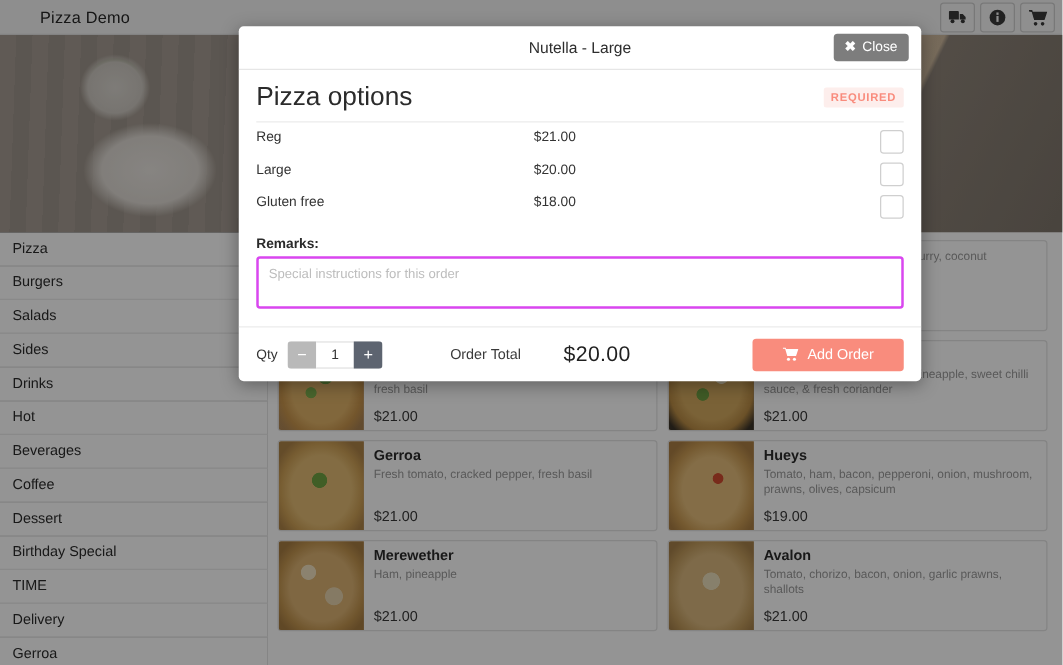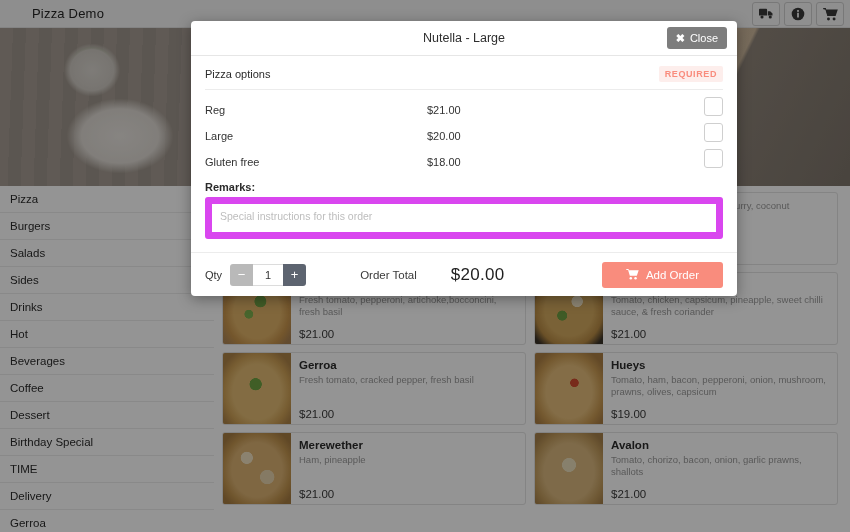--- a/index.html
+++ b/index.html
@@ -174,41 +174,41 @@
     font-family: "Liberation Sans", sans-serif;
   }
   .close-x { font-size: 11px; font-weight: 700; line-height: 1; }
 
   .modal-body { padding: 10px 14px 0 14px; }
 
   .opts-head {
     display: flex; align-items: center; justify-content: space-between;
     padding-bottom: 7px; border-bottom: 1px solid #ececec;
   }
-  .opts-title { font-size: 11px; color: #2b2b2b; font-weight: 400; }
+  .opts-title { font-size: 21px; color: #2b2b2b; font-weight: 400; }
   .required-badge {
     font-size: 9px; font-weight: 700; letter-spacing: .6px;
     color: #f98c7d; background: #fdeeec; padding: 3px 6px; border-radius: 2px;
   }
 
   .opt-row {
-    display: flex; align-items: flex-end; height: 20px; margin-top: 6px;
+    display: flex; align-items: flex-start; height: 20px; margin-top: 6px;
   }
   .opt-name { width: 222px; font-size: 11px; color: #333; }
   .opt-price { flex: 1; font-size: 11px; color: #333; }
   .opt-check {
     width: 19px; height: 19px; border: 1px solid #cfcfcf; border-radius: 3px;
     background: #fff; flex: 0 0 19px;
   }
 
   .remarks-label {
     font-size: 11px; color: #2b2b2b; font-weight: 700; margin: 13px 0 4px 0;
   }
   .remarks-box {
-    width: 100%; height: 42px; border: 7px solid #d946ef; border-radius: 3px;
+    width: 100%; height: 42px; border: 2px solid #d946ef; border-radius: 3px;
     font-size: 10.5px; color: #aaa; padding: 6px 8px; resize: none;
     font-family: "Liberation Sans", sans-serif; background: #fff;
   }
   .remarks-box::placeholder { color: #bdbdbd; }
 
   .modal-foot {
     margin-top: 9px; border-top: 1px solid #ececec;
     height: 44px; display: flex; align-items: center;
     padding: 0 14px;
   }

